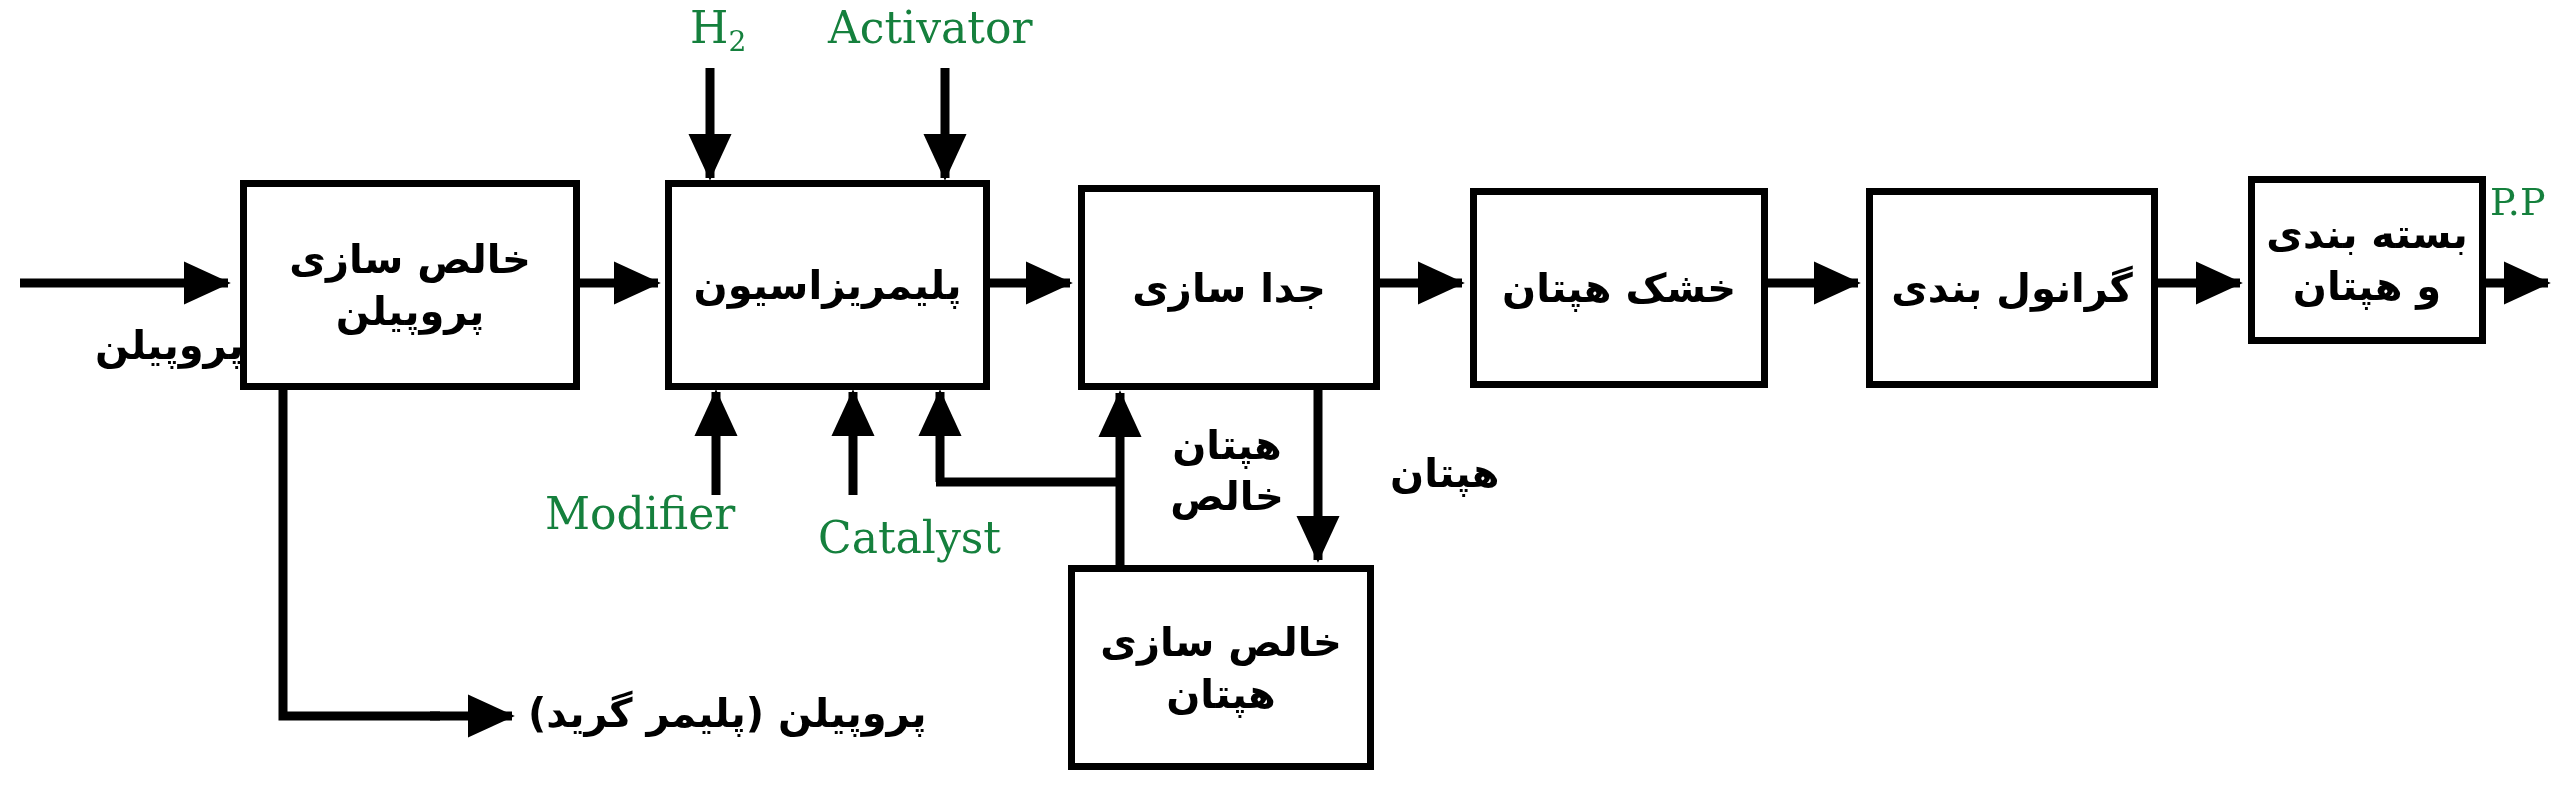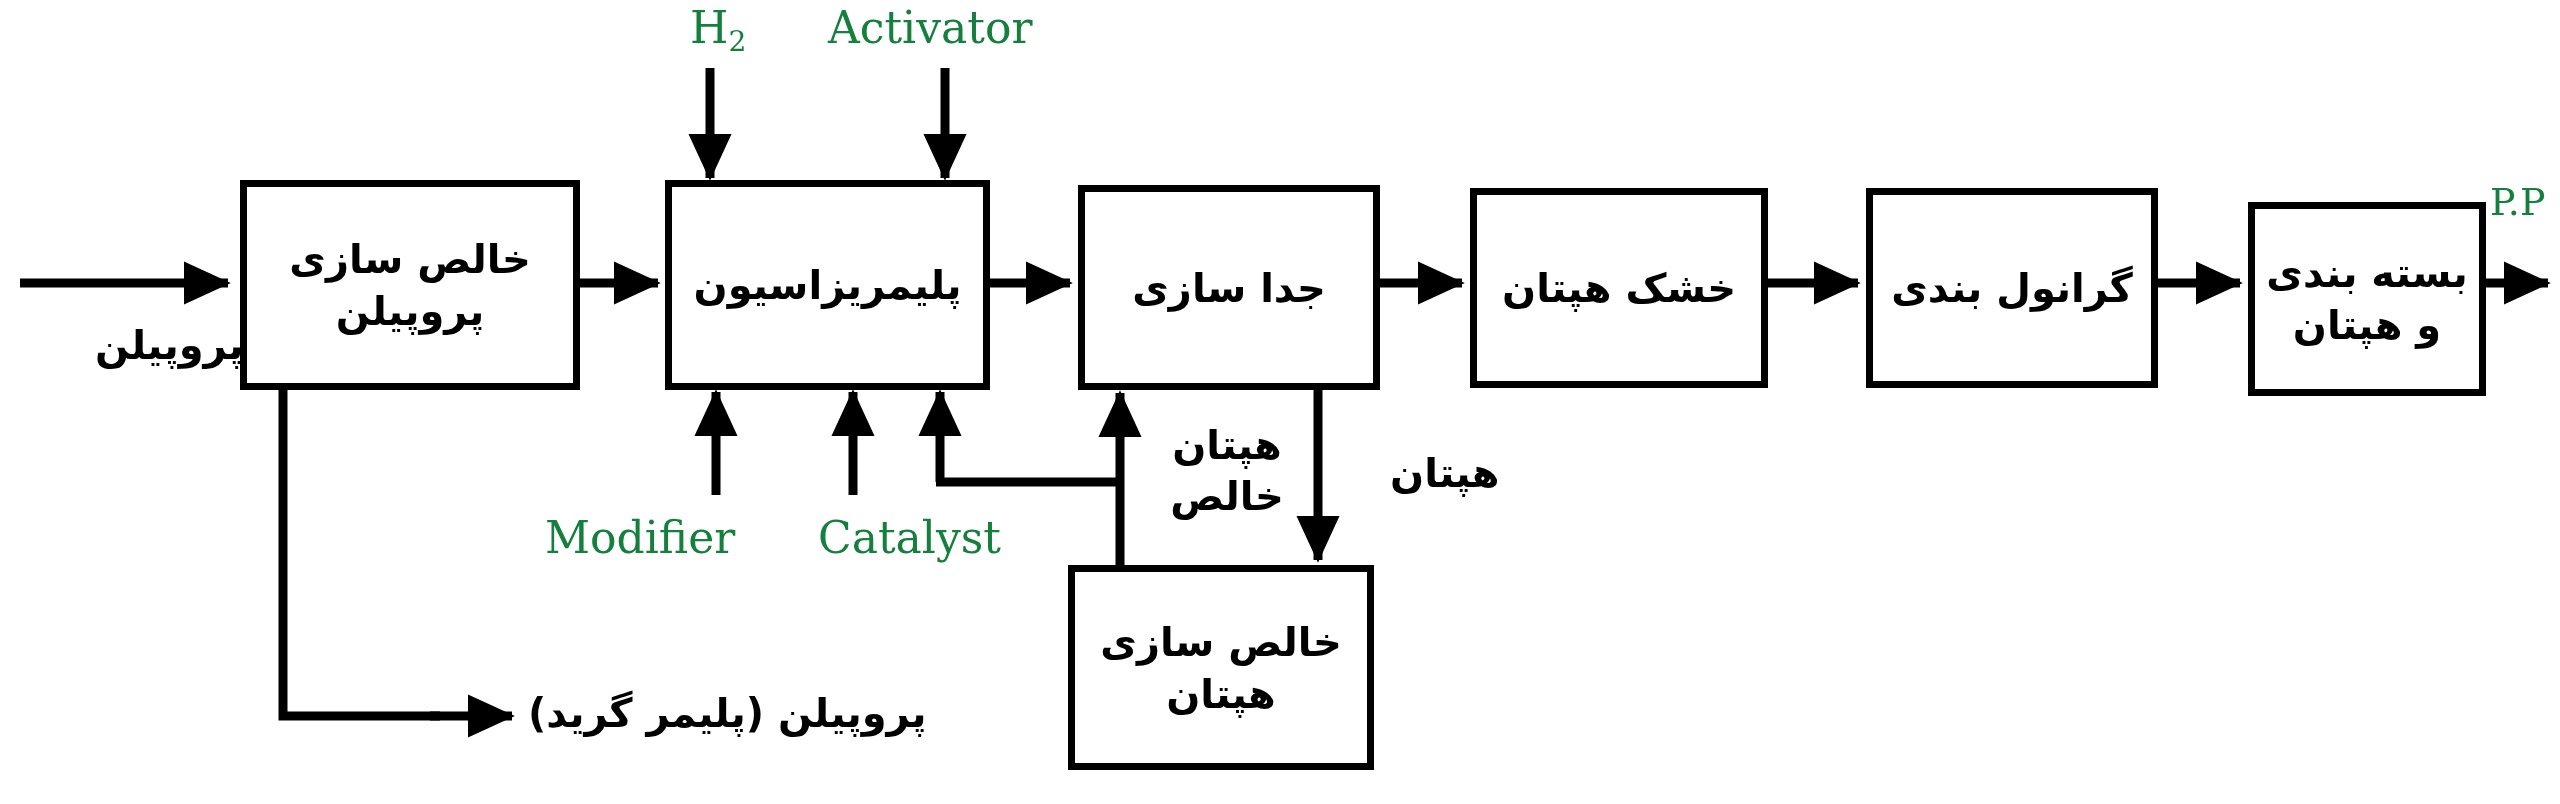--- a/index.html
+++ b/index.html
@@ -145,39 +145,39 @@
   </div>
 
   <div class="proc-box" style="left:1470px; top:188px; width:298px; height:200px;">
     <div class="proc-label">خشک هپتان</div>
   </div>
 
   <div class="proc-box" style="left:1866px; top:188px; width:292px; height:200px;">
     <div class="proc-label">گرانول بندی</div>
   </div>
 
-  <div class="proc-box" style="left:2248px; top:202px; width:238px; height:194px;">
+  <div class="proc-box" style="left:2248px; top:176px; width:238px; height:168px;">
     <div class="proc-label">بسته بندی</div>
     <div class="proc-label">و هپتان</div>
   </div>
 
   <div class="proc-box" style="left:1068px; top:565px; width:306px; height:205px;">
     <div class="proc-label">خالص سازی</div>
     <div class="proc-label">هپتان</div>
   </div>
 
   <div class="fa-label" style="left:95px; top:320px;">پروپیلن</div>
 
   <div class="en-label" style="left:690px; top:2px;">
     <span>H</span><sub>2</sub>
   </div>
 
   <div class="en-label" style="left:828px; top:2px;">Activator</div>
 
-  <div class="en-label" style="left:545px; top:512px;">Modifier</div>
+  <div class="en-label" style="left:545px; top:488px;">Modifier</div>
 
   <div class="en-label" style="left:818px; top:512px;">Catalyst</div>
 
   <div class="fa-label ctr" style="left:1156px; top:420px; width:142px;">
     <div>هپتان</div>
     <div>خالص</div>
   </div>
 
   <div class="fa-label" style="left:1390px; top:448px;">هپتان</div>
 

